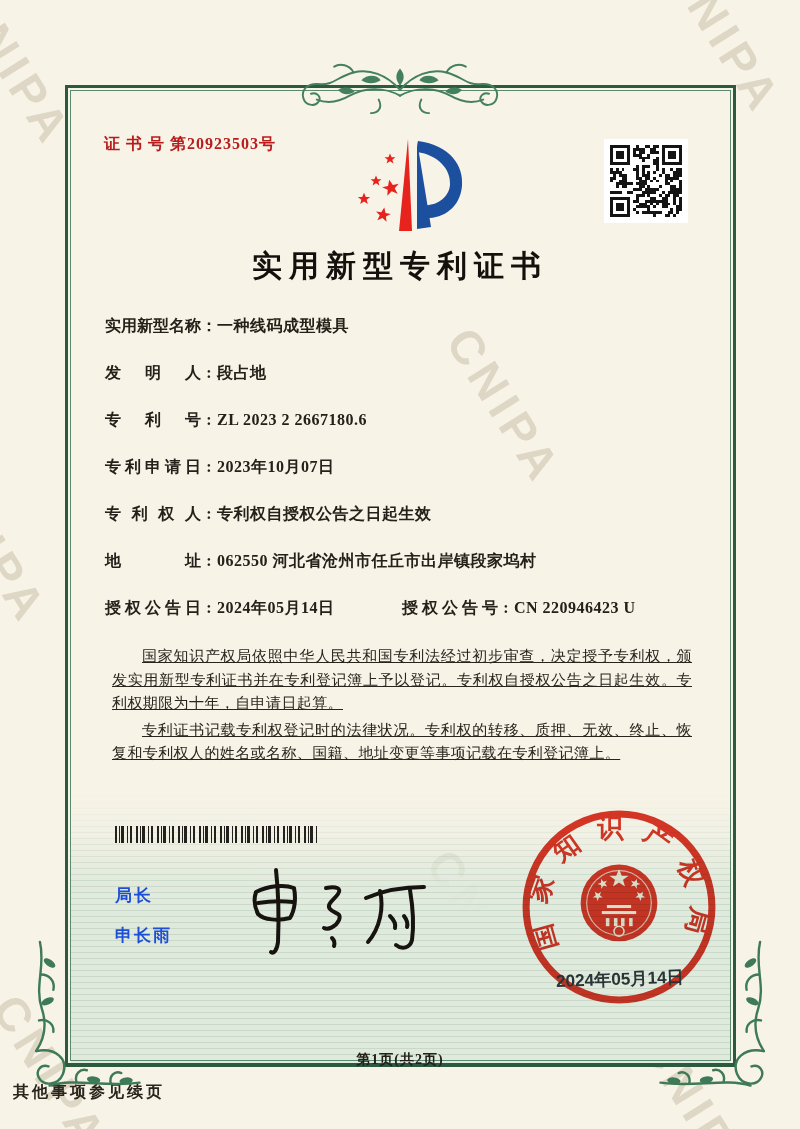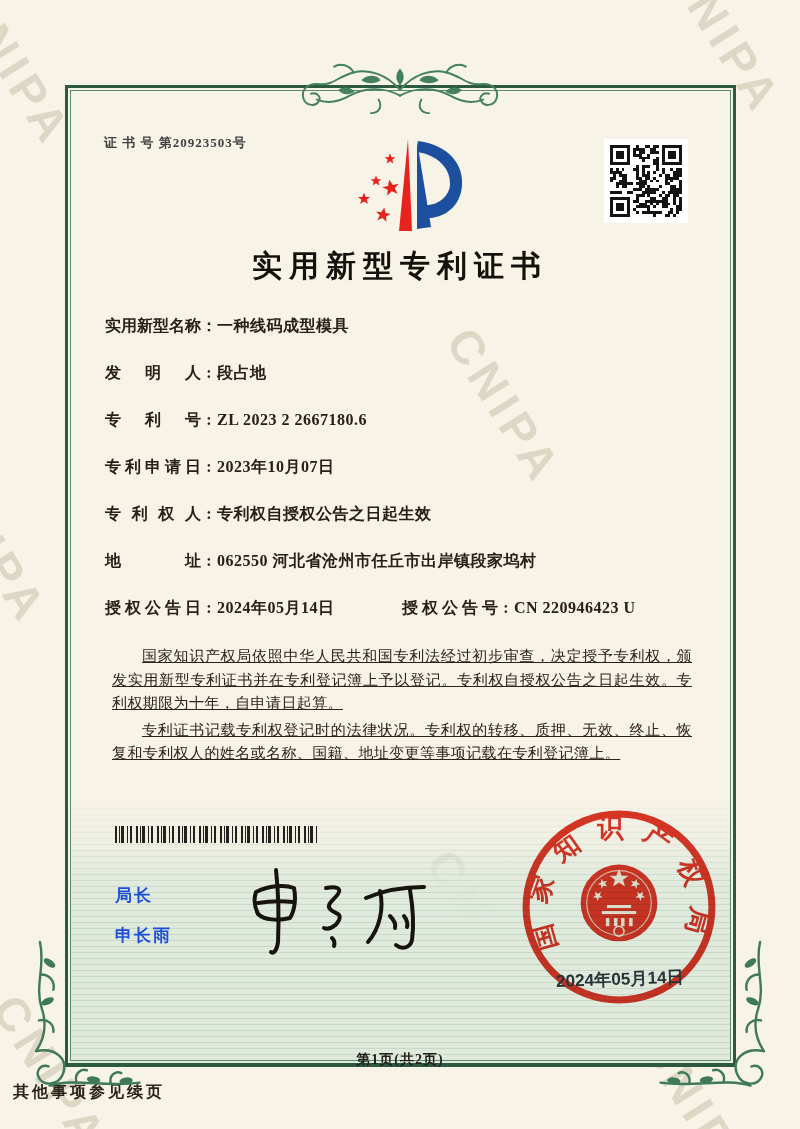--- a/index.html
+++ b/index.html
@@ -25,22 +25,22 @@
   
   .greenzone{
     position:absolute;left:71px;top:790px;width:659px;height:274px;z-index:2;
     background:
       repeating-linear-gradient(180deg, rgba(120,158,132,0.22) 0 1px, rgba(0,0,0,0) 1px 6px),
       linear-gradient(180deg, rgba(223,233,220,0) 0px, rgba(223,233,220,0.85) 70px, #dfe9dc 130px);
     -webkit-mask-image:linear-gradient(180deg, transparent 0px, #000 95px);
             mask-image:linear-gradient(180deg, transparent 0px, #000 95px);
   }
   .cert-no{
-    position:absolute;left:104px;top:134px;font-size:13px;font-weight:600;
-    letter-spacing:1px;color:#404040;z-index:4;
+    position:absolute;left:104px;top:134px;font-size:16px;font-weight:600;
+    letter-spacing:1px;color:#b91c1c;z-index:4;
   }
   .qr-box{position:absolute;left:604px;top:139px;width:84px;height:84px;background:#fff;z-index:4;}
   .qr-box svg{position:absolute;inset:6px;width:72px;height:72px;shape-rendering:crispEdges;}
   .logo{position:absolute;left:338px;top:133px;width:128px;height:104px;z-index:4;}
   .title{
     position:absolute;left:0;top:246px;width:100%;text-align:center;
     font-size:30px;font-weight:bold;letter-spacing:7px;color:#14110d;z-index:4;
   }
   .fields{position:absolute;left:105px;top:316px;width:600px;z-index:4;}
   .frow{height:47px;font-size:16px;font-weight:600;color:#252019;position:relative;white-space:nowrap;}

